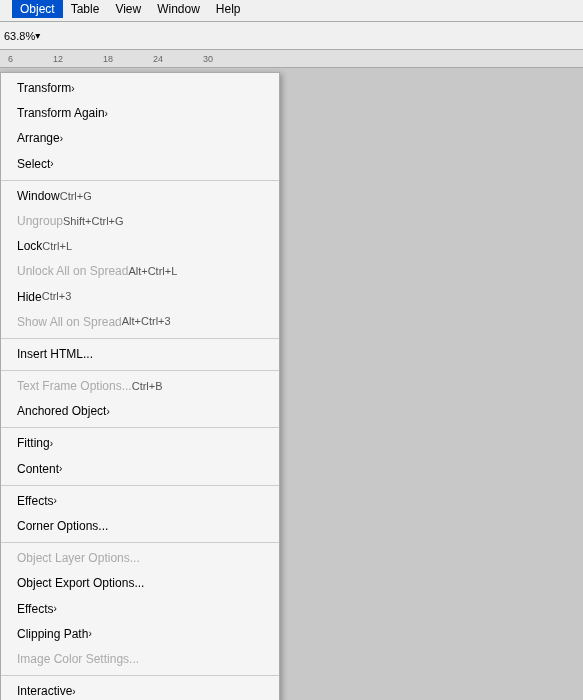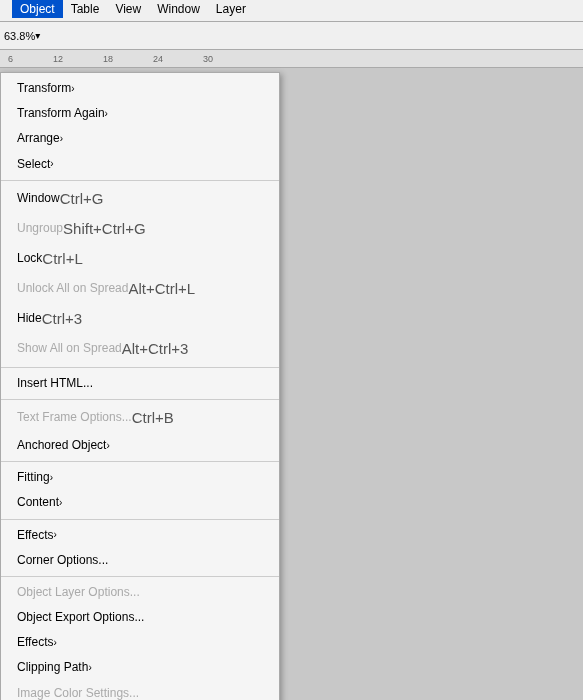--- a/index.html
+++ b/index.html
@@ -132,40 +132,40 @@
       font-size: 12px;
       line-height: 1.6;
       position: relative;
     }
     .menu-item.disabled {
       color: #aaa;
       cursor: default;
     }
     .menu-item .shortcut {
       color: #555;
-      font-size: 15px;
+      font-size: 11px;
     }
     .menu-item .arrow {
       font-size: 10px;
     }
     .menu-separator {
       height: 1px;
       background: #ccc;
       margin: 3px 0;
     }
   </style>
 </head>
 <body>
 
 <div class="menubar">
   <div class="menubar-item active">Object</div>
   <div class="menubar-item">Table</div>
   <div class="menubar-item">View</div>
   <div class="menubar-item">Window</div>
-  <div class="menubar-item">Layer</div>
+  <div class="menubar-item">Help</div>
 </div>
 
 <div class="toolbar">
   <span style="font-size:11px;">63.8%</span>
   <span style="font-size:10px;">▾</span>
 </div>
 
 <div class="main-area">
 
   <div class="canvas-area">

